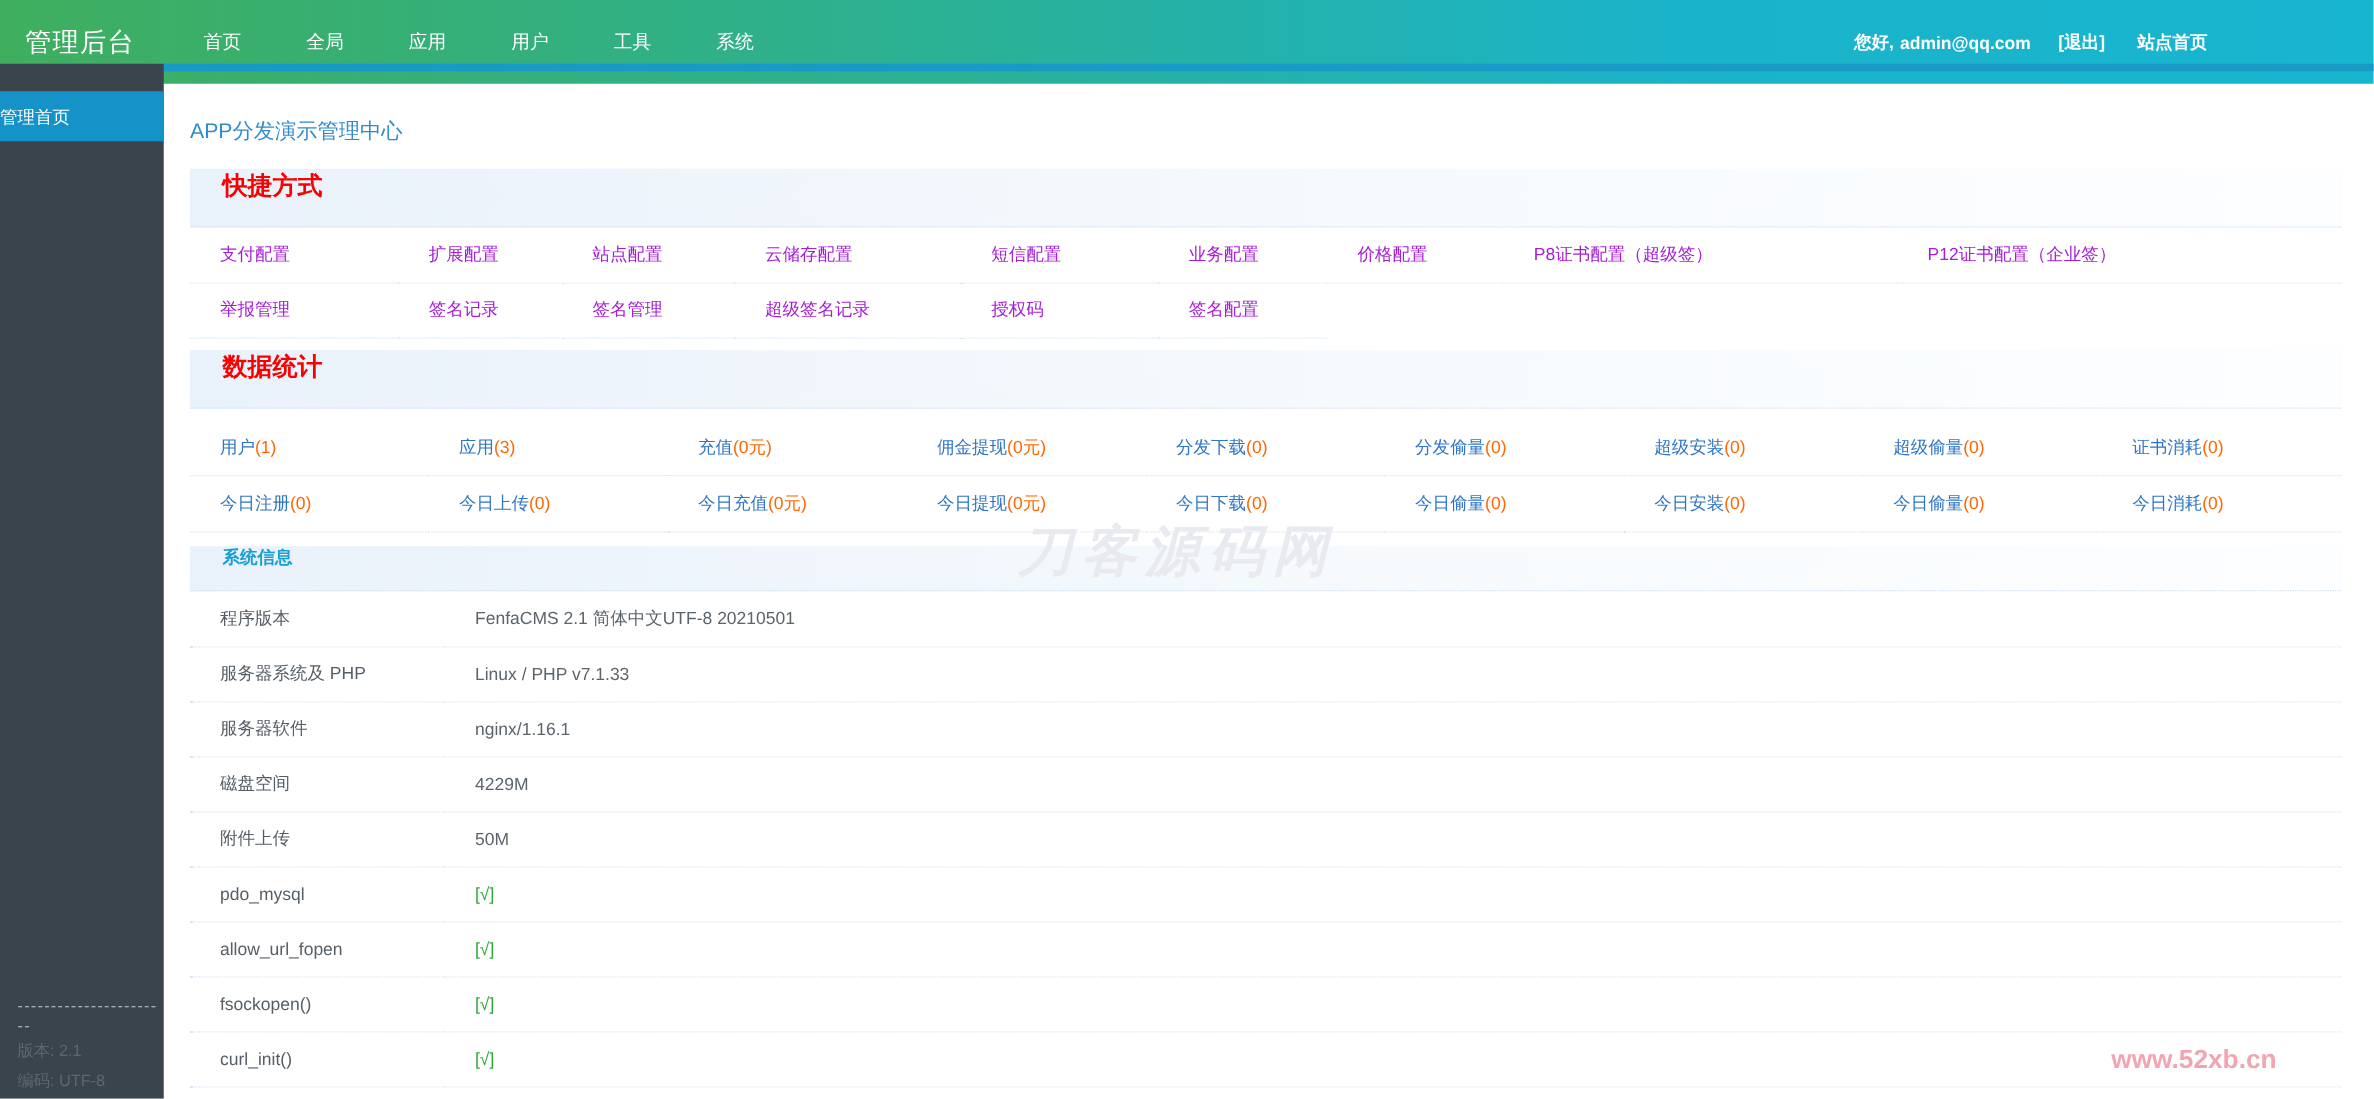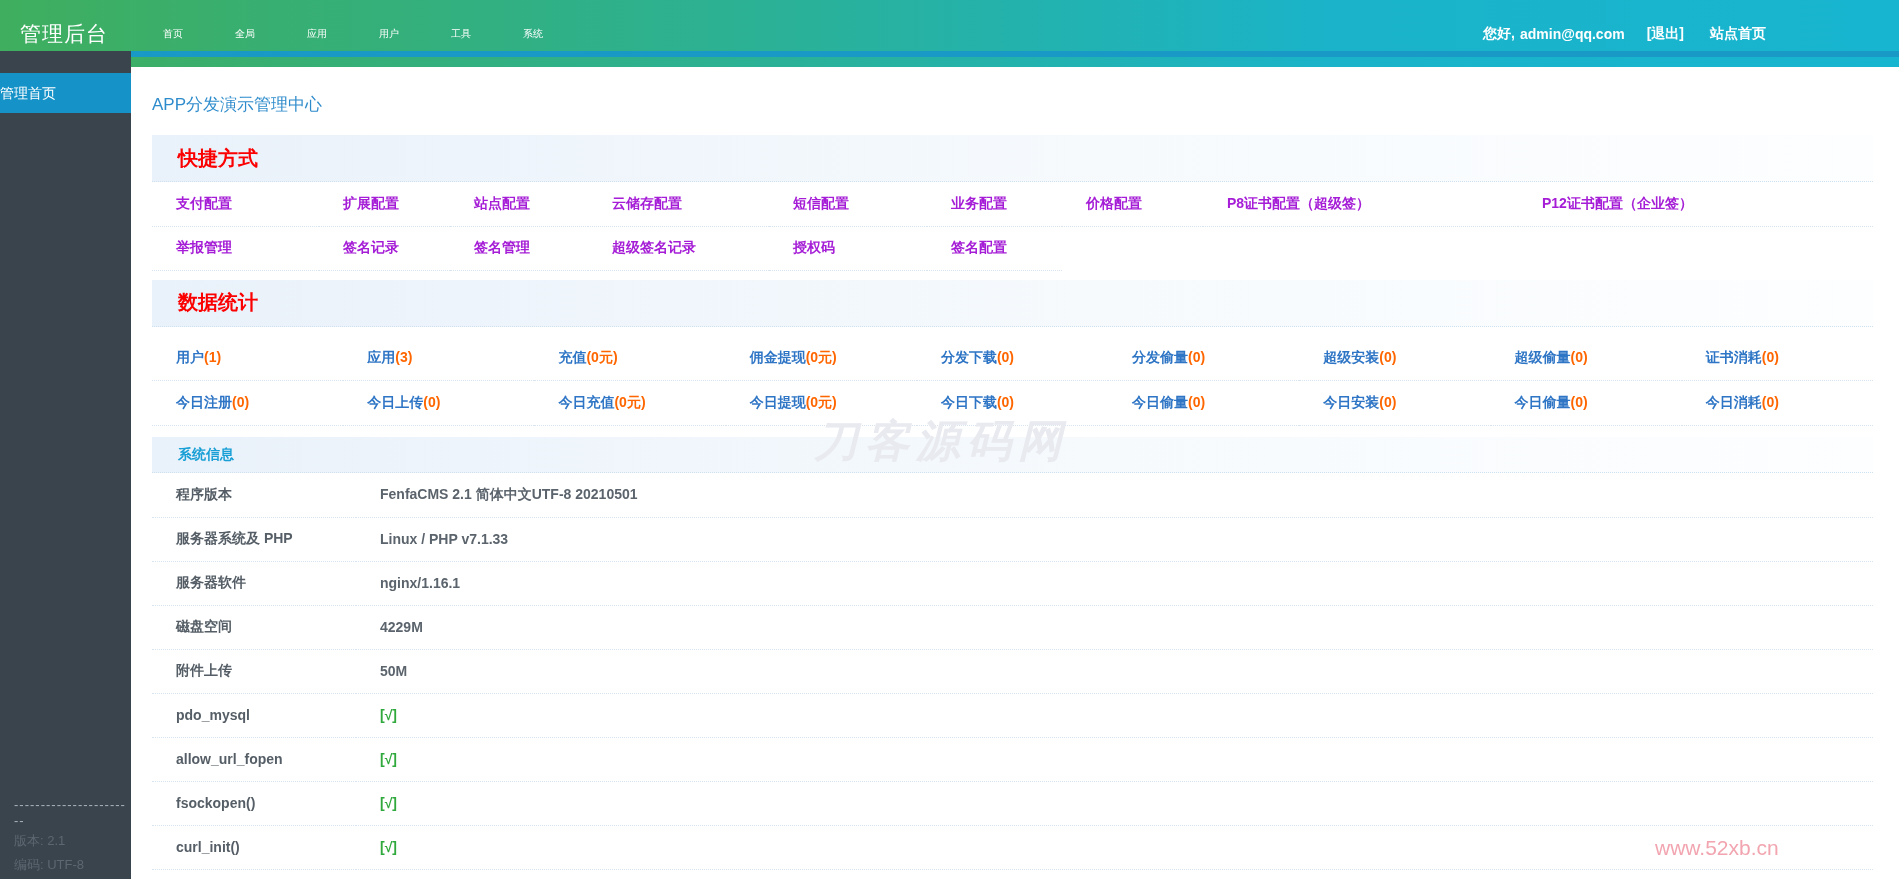--- a/index.html
+++ b/index.html
@@ -8,69 +8,69 @@
     font-family:"Liberation Sans","DejaVu Sans",sans-serif;
     background:#ffffff; position:relative; font-size:14px; color:#5b646c;
   }
   
   .navbar {
     height:67px; display:flex; align-items:center; color:#fff;
     background:linear-gradient(90deg,#3fae5e 0%,#2bb195 40%,#1ab3c9 70%,#18b5d0 100%);
   }
   .brand { width:131px; padding-left:20px; font-size:21px; letter-spacing:1px; white-space:nowrap; }
   .nav-menu { display:flex; list-style:none; margin-left:6px; }
-  .nav-menu li { padding:0 26px; font-size:10px; cursor:pointer; }
+  .nav-menu li { padding:0 26px; font-size:15px; cursor:pointer; }
   .nav-right { margin-left:auto; padding-right:133px; font-size:14px; font-weight:bold; display:flex; align-items:center; white-space:nowrap; }
   .nav-right .greet { margin-right:5px; }
   .nav-right .logout { margin-left:8px; cursor:pointer;padding-left:14px; }
   .nav-right .site-home { margin-left:26px; cursor:pointer; }
   .accent-strip { position:absolute; left:131px; right:0; top:51px; height:6px; background:#1999c5; }
   
   .sidebar {
     position:absolute; left:0; top:51px; bottom:0; width:131px;
     background:#39444d; color:#c6ccd1;
   }
   .side-item {
     margin-top:22px; height:40px; line-height:40px; 
     background:#1592c8; color:#fff; font-size:14px; cursor:pointer;
   }
   .side-footer { position:absolute; left:14px; bottom:2px; font-size:13px; line-height:24px; color:#5d6771; }
   .side-footer .dashes { color:#aab2b8; letter-spacing:1px; line-height:16px; }
   
   .main { margin-left:131px; padding:6px 26px 0 21px; }
   .page-title { padding:20px 0 19px 0; font-size:17px; color:#2f8ccc; }
   .band {
-    height:47px; display:flex; align-items:center; padding-left:26px;
+    height:47px; display:flex; align-items:flex-start; padding-left:26px;
     background:linear-gradient(90deg,#e9f1fa 0%,#f6fafd 55%,#fdfeff 100%);
     border-bottom:1px dotted #cfe0ee;
   }
   .band.red h2 { font-size:20px; color:#fb0000; font-weight:bold; }
   .band.small { height:36px; margin-top:11px; }
   .band.small h2 { font-size:14px; color:#189fd5; font-weight:bold; }
   table { width:100%; border-collapse:collapse; table-layout:fixed; }
-  td { height:44px; padding-left:24px; vertical-align:middle; font-size:14px; overflow:hidden; white-space:nowrap;font-weight:bold; }
+  td { height:44px; padding-left:24px; vertical-align:middle; font-size:14px; overflow:hidden; white-space:nowrap; }
   td.filled { border-bottom:1px dotted #d8e5f0; }
   
   .shortcuts a { color:#a51dd6; text-decoration:none; cursor:pointer; }
   
   .stats { margin-top:9px; }
   .stats td { height:45px; border-bottom:1px dotted #d8e5f0; }
   .stats .lbl { color:#2e75c5; cursor:pointer; }
   .stats .val { color:#ff6600; }
   
   .sysinfo td { border-bottom:1px dotted #d8e5f0; color:#5b646c; }
   .sysinfo td.label { color:#555e66; }
   .sysinfo td.value.ok { color:#2fa83c; }
   
   .wm-center {
     position:absolute; left:814px; top:412px; font-size:44px; font-weight:bold; font-style:italic;
     color:#e8eaf0; letter-spacing:7px; pointer-events:none; z-index:5; white-space:nowrap;
   }
   .wm-corner {
-    position:absolute; left:1655px; top:836px; font-size:21px; font-weight:normal;
+    position:absolute; left:1689px; top:836px; font-size:21px; font-weight:bold;
     color:#f2a5b0; pointer-events:none; z-index:5; white-space:nowrap;
   }
 </style>
 </head>
 <body>
 
 <div class="navbar">
   <div class="brand">管理后台</div>
   <ul class="nav-menu">
       <li>首页</li>

